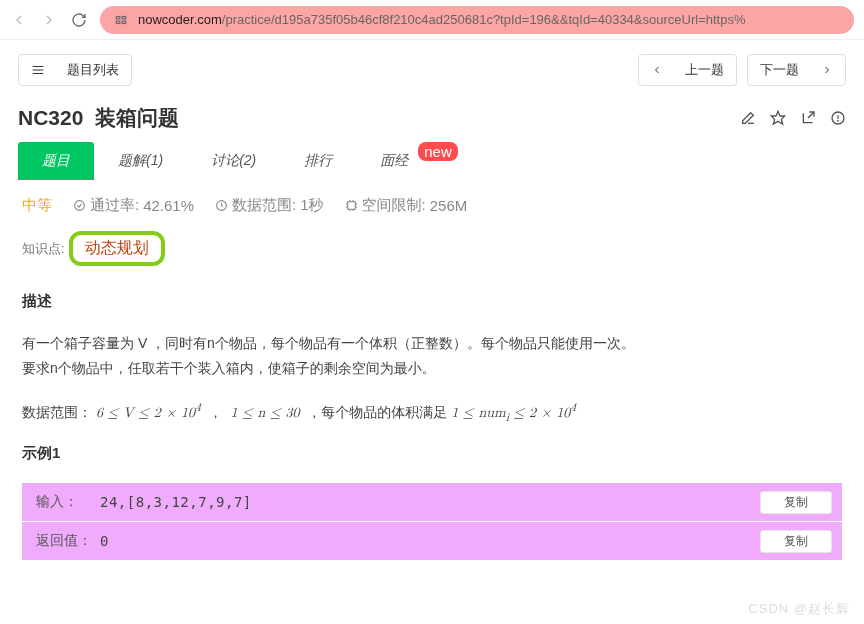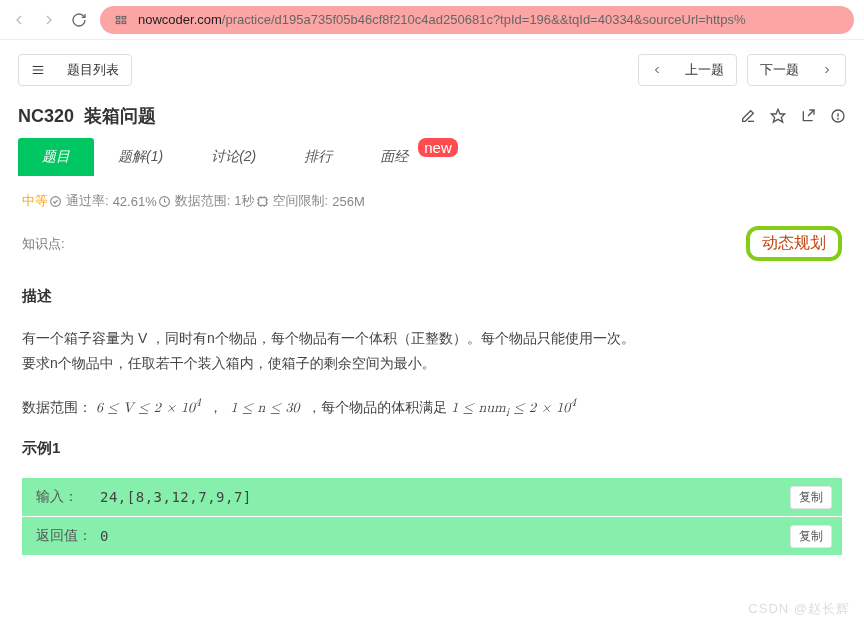--- a/index.html
+++ b/index.html
@@ -35,64 +35,64 @@
   .pill-btn {
     border:1px solid #ddd; border-radius:4px; padding:6px 12px;
     display:inline-flex; align-items:center; gap:22px; font-size:13px;
     color:#333; cursor:pointer; background:#fff;
   }
   .pill-group { display:flex; gap:10px; }
   .title-row {
     display:flex; align-items:center; justify-content:space-between;
     padding: 4px 18px 10px;
   }
-  .title-text { font-size:18px; font-weight:700; }
+  .title-text { font-size:21px; font-weight:700; }
   .title-icons { display:flex; gap:14px; color:#555; }
   .title-icons span { cursor:pointer; }
   .tabs {
     display:flex; align-items:center; gap:0; padding:0 18px;
     position:relative;
   }
   .tab {
     padding:10px 24px; font-size:14px; color:#555; cursor:pointer;
     border-radius:3px 3px 0 0;
     font-style:italic;
   }
   .tab.active { background:#00c762; color:#fff; }
   .badge-new {
     background:#ff4d4f; color:#fff; font-size:15px; padding:1px 6px;
     border-radius:8px; margin-left:-14px; position:relative; top:-10px;
   }
   .meta {
-    display:flex; align-items:flex-start; gap:1px;
-    padding: 16px 22px 4px; font-size:13px; color:#888;
+    display:flex; align-items:flex-start; gap:21px;
+    padding: 16px 22px 4px; font-size:15px; color:#888;
   }
   .level { color:#f5a623; }
   .meta-item { display:inline-flex; align-items:center; gap:4px; }
-  .tag-row { display:flex; align-items:center; gap:28px; padding:12px 22px; color:#777; font-size:13px;justify-content:space-between; }
+  .tag-row { display:flex; align-items:center; gap:4px; padding:12px 22px; color:#777; font-size:13px; }
   .tag { border:4px solid #84cc16; border-radius:12px; padding:3px 12px; color:#c2410c; font-size:16px; cursor:pointer; }
   .section { padding: 6px 22px; }
   .section-h { font-weight:700; font-size:15px; padding-top:8px; padding-bottom:8px; }
   .desc p { line-height:1.8; color:#444; }
   .math-line { padding:14px 22px 6px; color:#444; }
   .math { font-family: "Latin Modern Math", "Cambria Math", serif; font-style:italic; }
   .example {
     margin: 6px 22px 0; border-radius:4px;
   }
   .ex-row {
-    display:flex; align-items:center; background:#86efac;
+    display:flex; align-items:center; background:#f0abfc;
     padding:10px 14px; border-bottom:1px solid #fff;
     position:relative;
   }
   .ex-label { width:64px; color:#555; }
   .ex-val { font-family: ui-monospace, Consolas, monospace; color:#444; letter-spacing:0.5px; }
   .copy-btn {
     position:absolute; right:10px; top:8px;
     font-size:12px; color:#555; background:#fff;
-    border:1px solid #e5e5e5; border-radius:3px; padding:2px 8px; cursor:pointer;
+    border:1px solid #e5e5e5; border-radius:3px; padding:2px 23px; cursor:pointer;
   }
   .watermark {
     position:absolute; right:14px; bottom:6px;
     color:#000; opacity:0.14; font-size:13px; letter-spacing:1px;
   }
   svg { display:block; }
 </style>
 </head>
 <body>
 

